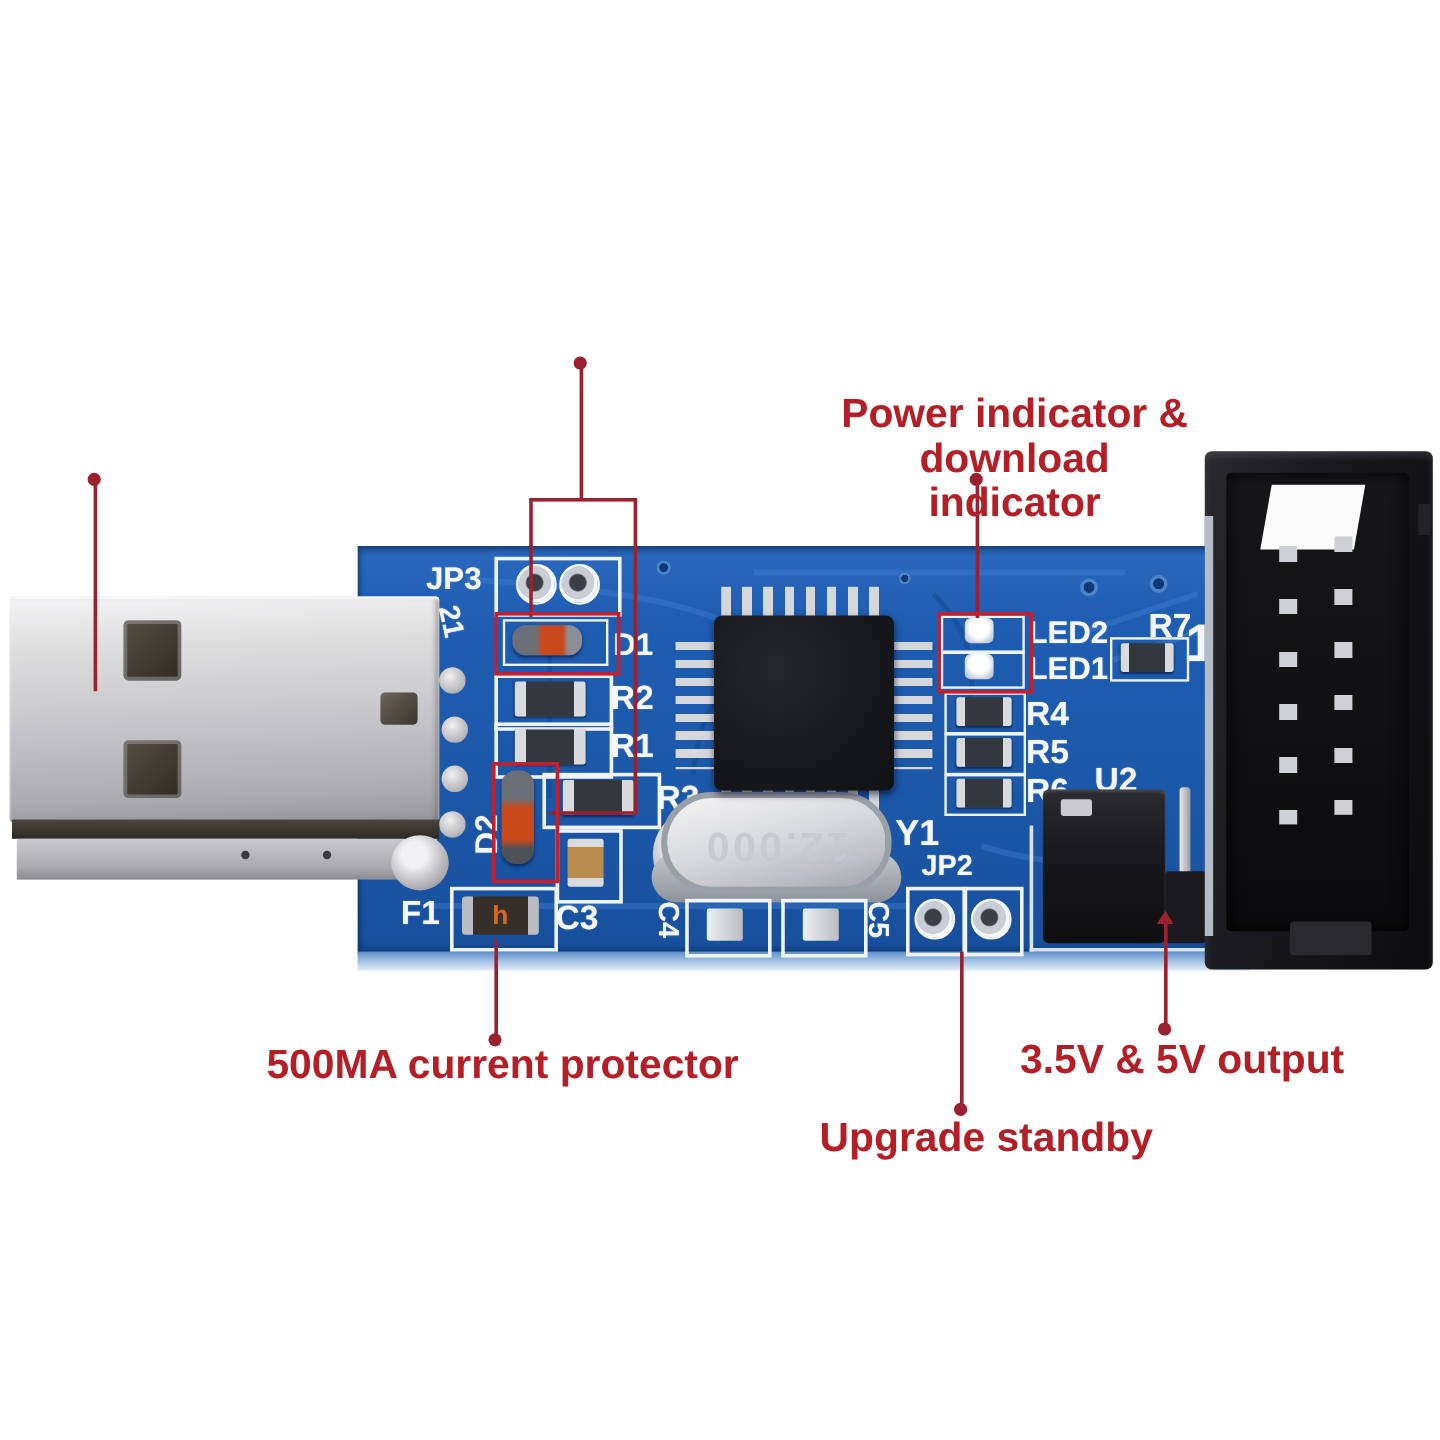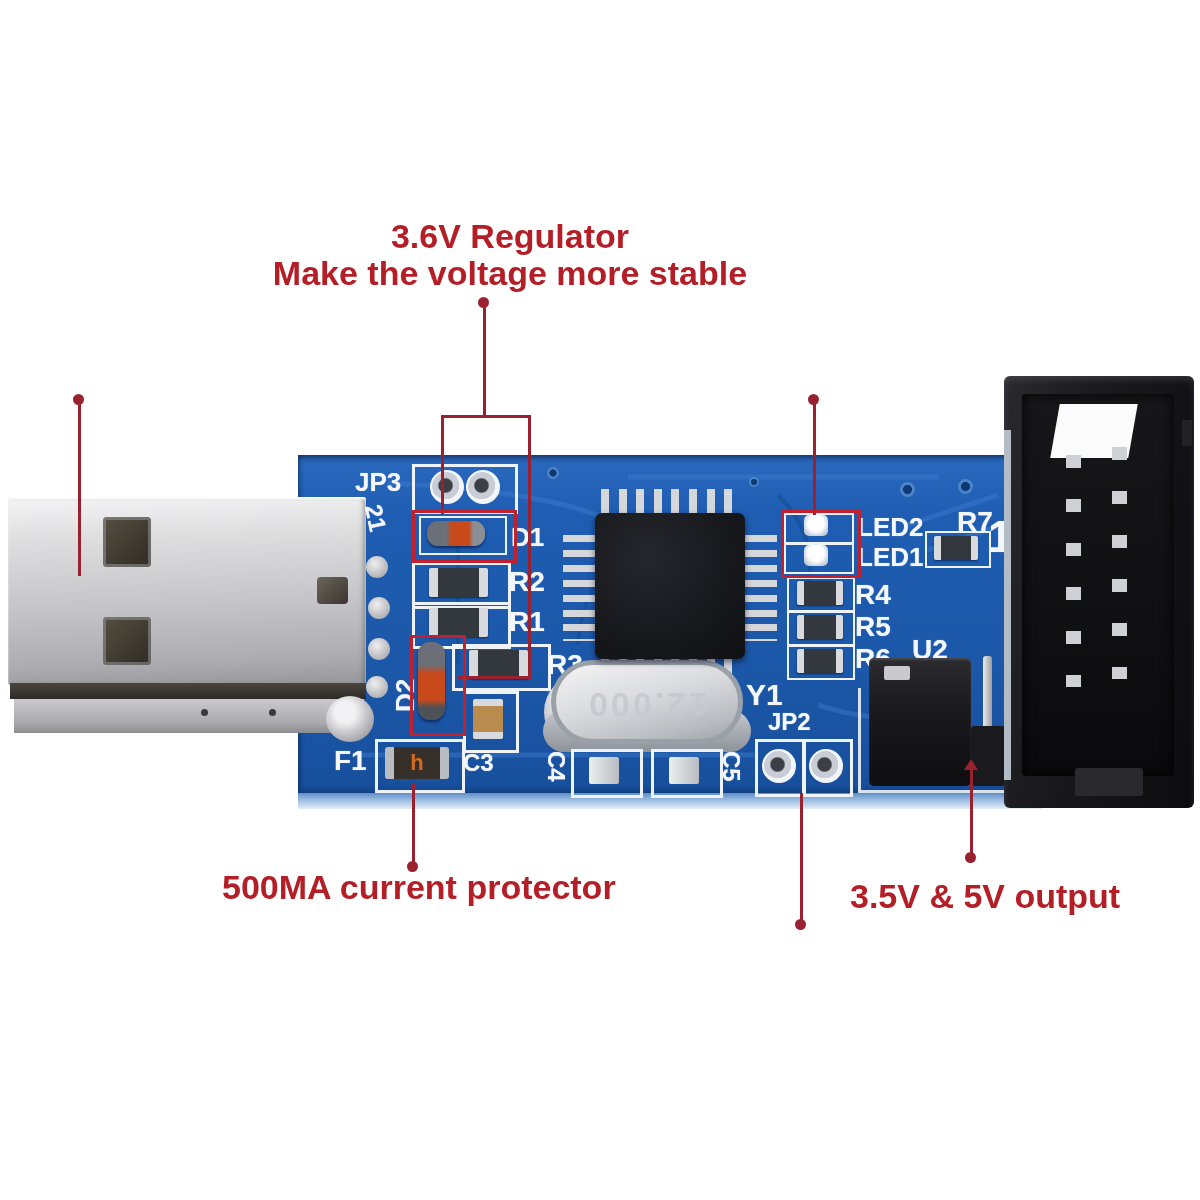--- a/index.html
+++ b/index.html
@@ -129,21 +129,21 @@
   <div class="silkbox" style="left:375px;top:739px;width:84px;height:48px;"></div>
   <div style="position:absolute;z-index:3;left:385px;top:747px;width:64px;height:32px;border-radius:3px;
        background:linear-gradient(90deg,#b9bdc3 0 14%,#35312a 14% 86%,#b9bdc3 86% 100%);
        color:#d86a1e;font:bold 22px 'Liberation Sans',sans-serif;text-align:center;line-height:32px;">
     <span>h</span>
   </div>
   <div class="silk" style="left:334px;top:745px;font-size:28px;">F1</div>
 
   <div class="silkbox" style="left:463px;top:691px;width:50px;height:56px;"></div>
   <div class="smd-v" style="left:473px;top:699px;width:30px;height:40px;"></div>
-  <div class="silk" style="left:463px;top:749px;font-size:24px;">C3</div>
+  <div class="silk" style="left:463px;top:749px;font-size:28px;">C3</div>
 
   <div style="position:absolute;z-index:3;left:326px;top:696px;width:48px;height:46px;border-radius:50%;
        background:radial-gradient(circle at 40% 35%,#f2f2f4 0 25%,#b9b9be 60%,#7f7f85 100%);"></div>
   <div style="position:absolute;z-index:2;left:544px;top:674px;width:74px;height:76px;border-radius:50%;
        background:radial-gradient(circle at 45% 35%,#f4f4f6 0 28%,#bcc0c6 62%,#7e838c 100%);"></div>
 
   <div style="position:absolute;z-index:2;left:543px;top:710px;width:208px;height:42px;border-radius:21px;
        background:linear-gradient(180deg,#c4c8ce,#8e939b);"></div>
   <div style="position:absolute;z-index:3;left:551px;top:660px;width:192px;height:84px;border-radius:42px;
        background:linear-gradient(165deg,#f4f4f6 0%,#d9dadd 45%,#b9bcc2 80%,#a0a4ab 100%);
@@ -218,26 +218,27 @@
               box-shadow:inset 0 0 14px rgba(0,0,0,.9);"></div>
   <div class="idc-part" style="left:1055px;top:404px;width:78px;height:54px;background:#fbfbfc;transform:skewX(-10deg);"></div>
   <div class="idc-part" style="left:1066px;top:455px;width:15px;height:232px;
               background:repeating-linear-gradient(180deg,#cfd0d5 0 13px,rgba(0,0,0,0) 13px 44px);"></div>
   <div class="idc-part" style="left:1112px;top:447px;width:15px;height:232px;
               background:repeating-linear-gradient(180deg,#cfd0d5 0 13px,rgba(0,0,0,0) 13px 44px);"></div>
   <div class="idc-part" style="left:1182px;top:420px;width:10px;height:26px;background:#232327;"></div>
   <div class="idc-part" style="left:1075px;top:768px;width:68px;height:28px;background:#2a2a2e;border-radius:3px;"></div>
   <div class="idc-part" style="left:1004px;top:430px;width:7px;height:350px;background:rgba(205,214,224,.85);"></div>
 
-  <div class="ann-label ann-center" style="left:250px;top:218px;width:520px;">
-    <div>3.6V Regulator</div>
-    <div>Make the voltage more stable</div>
+  <div class="ann-label ann-center" style="left:693px;top:327px;width:305px;">
+    <div>Power indicator &amp;</div>
+    <div>download indicator</div>
   </div>
   <div class="ann-label" style="left:222px;top:869px;">500MA current protector</div>
-  <div class="ann-label" style="left:850px;top:865px;margin-top:13px;">3.5V &amp; 5V output</div>
+  <div class="ann-label" style="left:850px;top:865px;">3.5V &amp; 5V output</div>
+  <div class="ann-label" style="left:683px;top:930px;">Upgrade standby</div>
 
   <div class="ann-dot" style="left:73px;top:394px;"></div>
   <div class="ann-line" style="left:78px;top:400px;height:176px;"></div>
 
   <div class="ann-dot" style="left:478px;top:297px;"></div>
   <div class="ann-line" style="left:483px;top:303px;height:114px;"></div>
   <div class="ann-hline" style="left:441px;top:415px;width:90px;"></div>
   <div class="ann-line" style="left:441px;top:417px;height:97px;"></div>
   <div class="ann-line" style="left:528px;top:417px;height:262px;"></div>
   <div class="ann-hline" style="left:458px;top:676px;width:70px;"></div>

